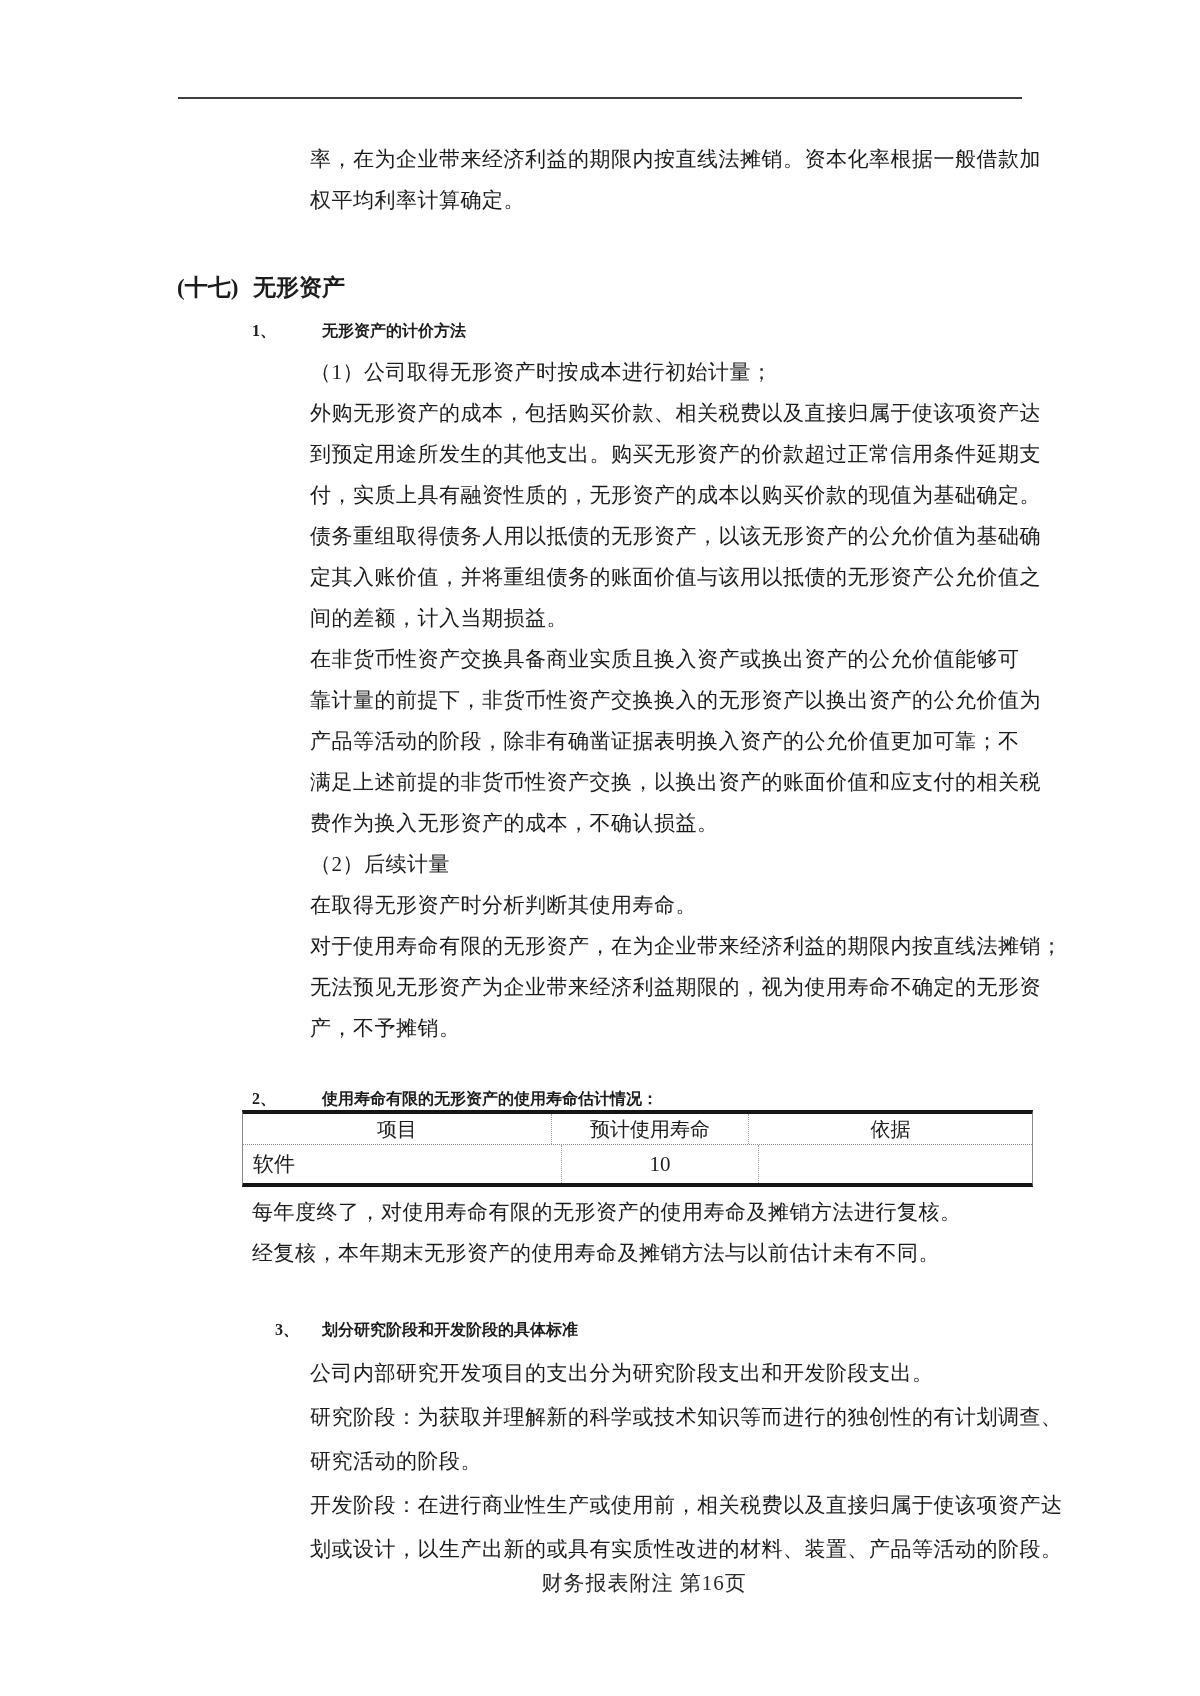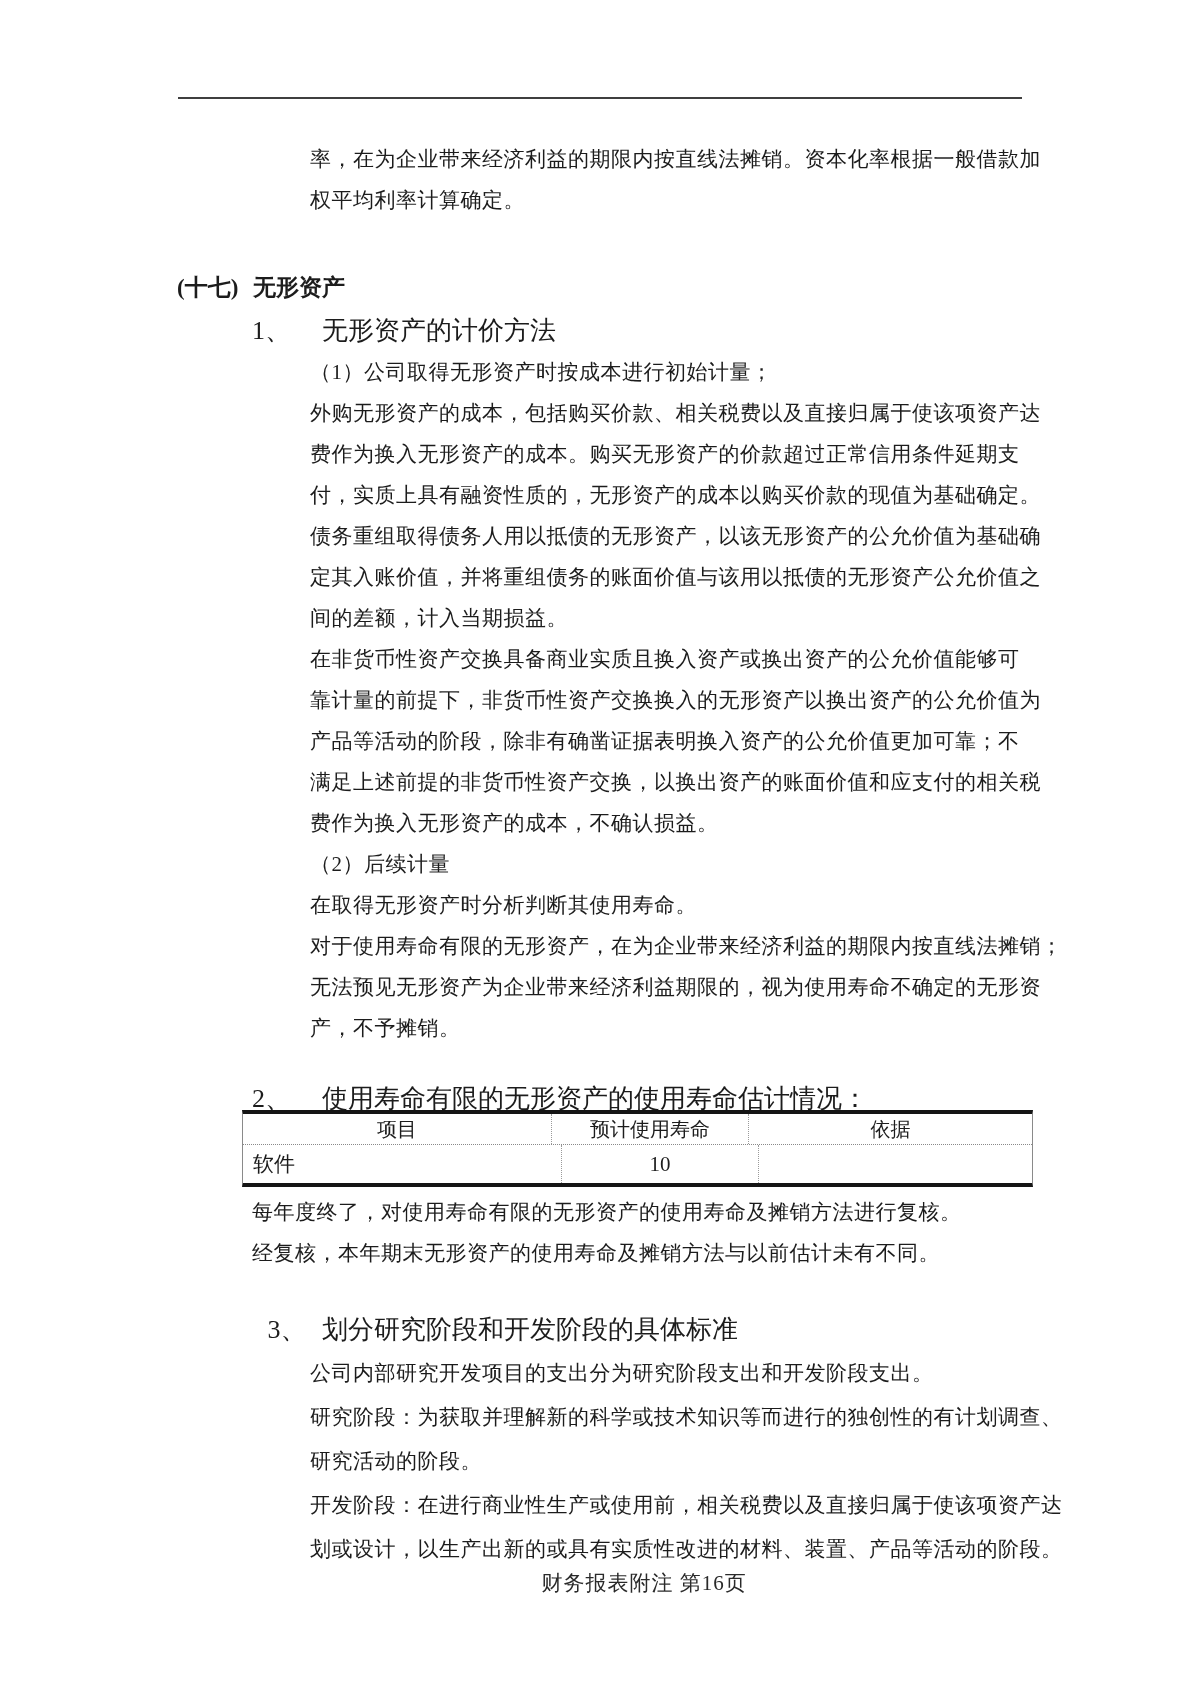--- a/index.html
+++ b/index.html
@@ -7,21 +7,21 @@
     width:1200px;height:1696px;position:relative;background:#ffffff;
     font-family:"Liberation Serif","DejaVu Serif",serif;color:#1c1c1c;
     overflow:hidden;
   }
   .abs{position:absolute;}
   .rule{position:absolute;background:#3f3f3f;height:2px;}
   .line{height:41px;line-height:41px;white-space:nowrap;font-size:21px;letter-spacing:0.5px;}
   .line-w{height:44px;line-height:44px;white-space:nowrap;font-size:21px;letter-spacing:0.5px;}
   .h1{font-weight:bold;font-size:23px;height:42px;line-height:42px;white-space:nowrap;}
   .h1 .num{display:inline-block;width:76px;}
-  .h2{font-weight:normal;font-size:26px;height:42px;line-height:42px;white-space:nowrap;}
+  .h2{font-weight:bold;font-size:16px;height:42px;line-height:42px;white-space:nowrap;}
   .h2 .num{display:inline-block;width:70px;}
   .tbl{
     position:absolute;left:242px;top:1110px;width:789px;
     border-top:4px solid #151515;border-bottom:4px solid #151515;
     border-left:1px solid #8a8a8a;border-right:1px solid #8a8a8a;
   }
   .trow{display:flex;}
   .hrow{height:30px;border-bottom:1px dotted #8a8a8a;}
   .drow{height:38px;}
   .c1{width:308px;}
@@ -50,21 +50,21 @@
   <span class="num">(十七)</span><span>无形资产</span>
 </div>
 
 <div class="abs h2" style="left:252px;top:310px;">
   <span class="num">1、</span><span>无形资产的计价方法</span>
 </div>
 
 <div class="abs" style="left:310px;top:352px;">
   <div class="line">（1）公司取得无形资产时按成本进行初始计量；</div>
   <div class="line">外购无形资产的成本，包括购买价款、相关税费以及直接归属于使该项资产达</div>
-  <div class="line">费作为换入无形资产的成本。购买无形资产的价款超过正常信用条件延期支</div>
+  <div class="line">到预定用途所发生的其他支出。购买无形资产的价款超过正常信用条件延期支</div>
   <div class="line">付，实质上具有融资性质的，无形资产的成本以购买价款的现值为基础确定。</div>
   <div class="line">债务重组取得债务人用以抵债的无形资产，以该无形资产的公允价值为基础确</div>
   <div class="line">定其入账价值，并将重组债务的账面价值与该用以抵债的无形资产公允价值之</div>
   <div class="line">间的差额，计入当期损益。</div>
   <div class="line">在非货币性资产交换具备商业实质且换入资产或换出资产的公允价值能够可</div>
   <div class="line">靠计量的前提下，非货币性资产交换换入的无形资产以换出资产的公允价值为</div>
   <div class="line">产品等活动的阶段，除非有确凿证据表明换入资产的公允价值更加可靠；不</div>
   <div class="line">满足上述前提的非货币性资产交换，以换出资产的账面价值和应支付的相关税</div>
   <div class="line">费作为换入无形资产的成本，不确认损益。</div>
   <div class="line">（2）后续计量</div>

